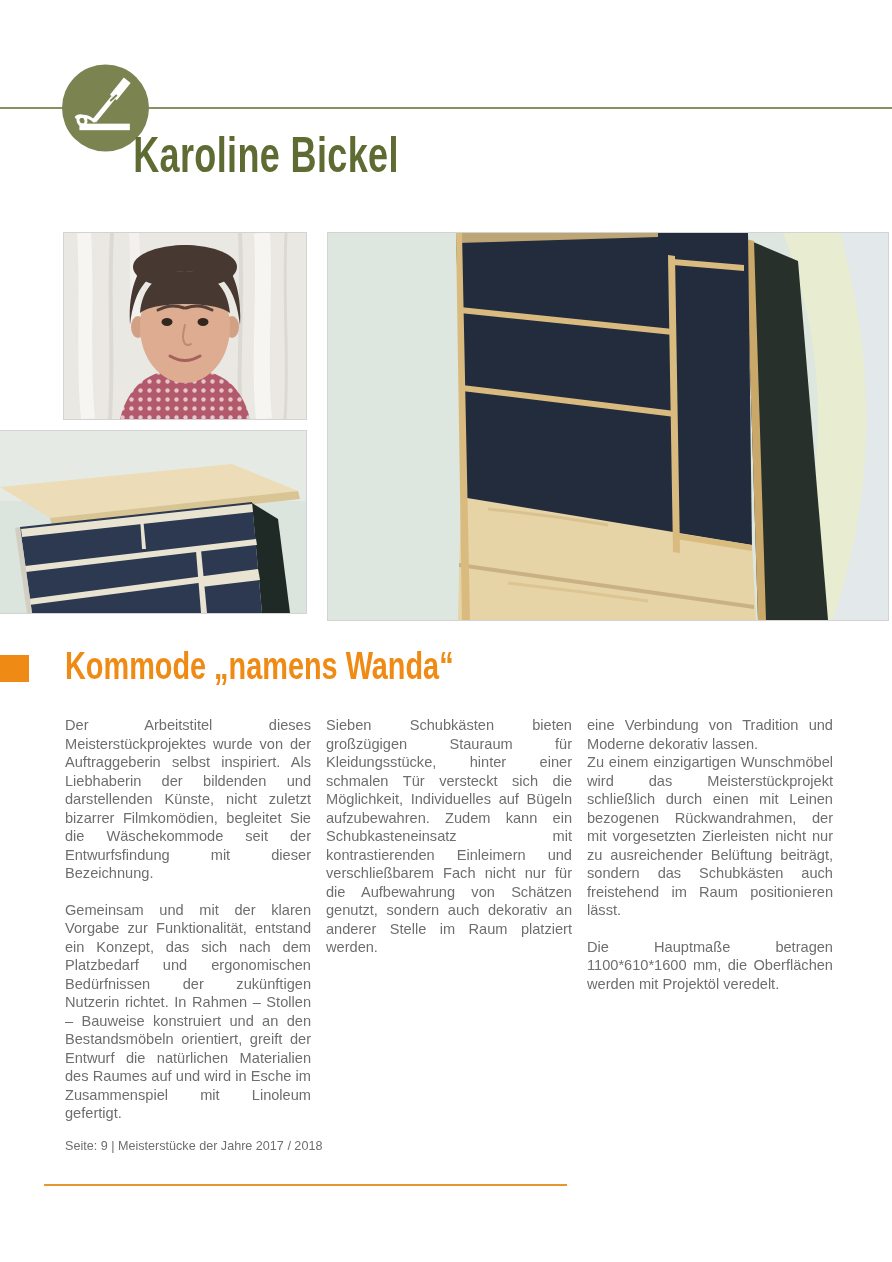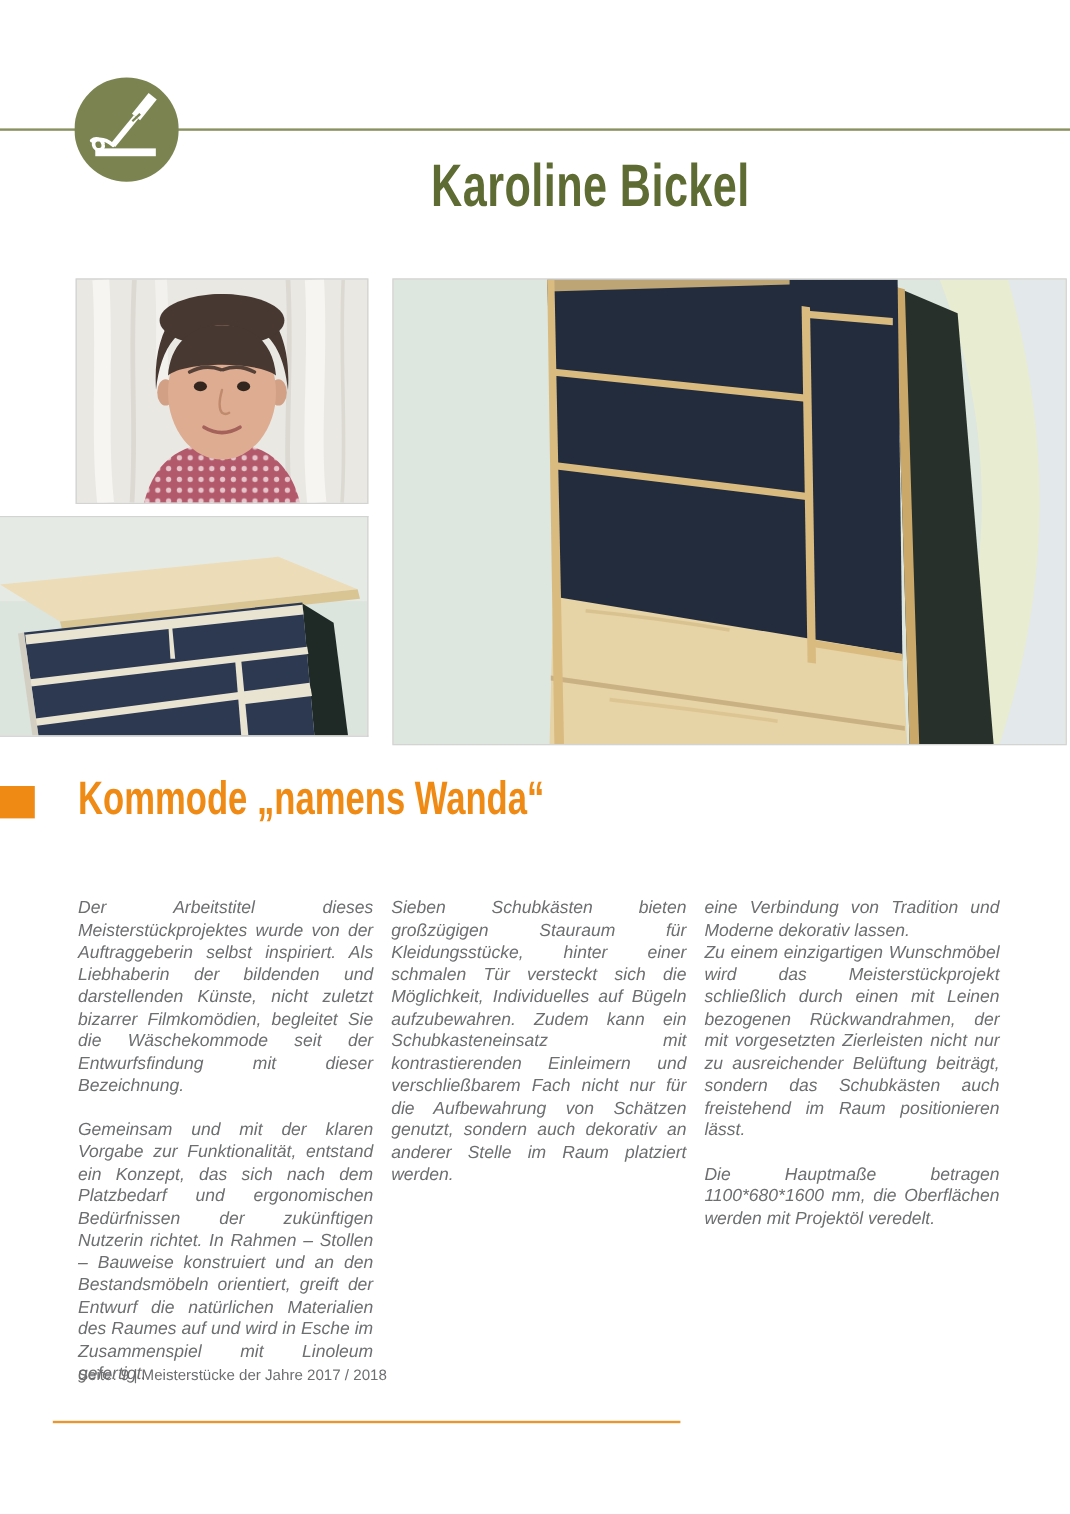--- a/index.html
+++ b/index.html
@@ -14,21 +14,21 @@
   
   .header-rule{
     position:absolute;left:0;top:107px;width:892px;height:2px;
     background:#8a9160;
   }
   .badge{
     position:absolute;left:62px;top:64px;width:87px;height:88px;
   }
   .author-name{
     position:absolute;right:42px;top:130px;width:820px;
-    display:flex;justify-content:center;
+    display:flex;justify-content:flex-start;
     color:#5e6b33;
   }
   .author-name span{
     display:inline-block;
     font-size:50px;font-weight:700;line-height:1;
     letter-spacing:0.5px;
     transform:scaleX(0.72);transform-origin:right center;
     white-space:nowrap;
   }
   
@@ -46,22 +46,22 @@
     position:absolute;left:65px;top:645px;color:#ef8a15;
   }
   .section-title span{
     display:inline-block;
     font-size:39px;font-weight:700;line-height:1.1;
     transform:scaleX(0.74);transform-origin:left center;
     white-space:nowrap;
   }
   
   .columns{
-    position:absolute;left:65px;top:748px;width:768px;
-    display:grid;grid-template-columns:repeat(3,1fr);column-gap:15px;font-style:italic;
+    position:absolute;left:65px;top:716px;width:768px;
+    display:grid;grid-template-columns:repeat(3,1fr);column-gap:15px;
   }
   .col{color:#6d6e70;font-size:14.6px;line-height:18.5px;
     text-align:justify;text-align-last:left;hyphens:auto;-webkit-hyphens:auto;}
   .col p{margin:0 0 18px 0;}
   .col p.tight{margin-bottom:0;}
   
   .footer-rule{
     position:absolute;left:44px;top:1184px;width:523px;height:2px;
     background:#e89630;
   }
@@ -202,20 +202,20 @@
     <div class="col">
       <p>Der Arbeitstitel dieses Meisterstückprojektes wurde von der Auftraggeberin selbst inspiriert. Als Liebhaberin der bildenden und darstellenden Künste, nicht zuletzt bizarrer Filmkomödien, begleitet Sie die Wäschekommode seit der Entwurfsfindung mit dieser Bezeichnung.</p>
       <p>Gemeinsam und mit der klaren Vorgabe zur Funktionalität, entstand ein Konzept, das sich nach dem Platzbedarf und ergonomischen Bedürfnissen der zukünftigen Nutzerin richtet. In Rahmen – Stollen – Bauweise konstruiert und an den Bestandsmöbeln orientiert, greift der Entwurf die natürlichen Materialien des Raumes auf und wird in Esche im Zusammenspiel mit Linoleum gefertigt.</p>
     </div>
     <div class="col">
       <p>Sieben Schubkästen bieten großzügigen Stauraum für Kleidungsstücke, hinter einer schmalen Tür versteckt sich die Möglichkeit, Individuelles auf Bügeln aufzubewahren. Zudem kann ein Schubkasteneinsatz mit kontrastierenden Einleimern und verschließbarem Fach nicht nur für die Aufbewahrung von Schätzen genutzt, sondern auch dekorativ an anderer Stelle im Raum platziert werden.</p>
     </div>
     <div class="col">
       <p class="tight">eine Verbindung von Tradition und Moderne dekorativ lassen.</p>
       <p>Zu einem einzigartigen Wunschmöbel wird das Meisterstückprojekt schließlich durch einen mit Leinen bezogenen Rückwandrahmen, der mit vorgesetzten Zierleisten nicht nur zu ausreichender Belüftung beiträgt, sondern das Schubkästen auch freistehend im Raum positionieren lässt.</p>
-      <p>Die Hauptmaße betragen 1100*680*1600 mm, die Oberflächen werden mit Projektöl veredelt.</p>
+      <p>Die Hauptmaße betragen 1100*610*1600 mm, die Oberflächen werden mit Projektöl veredelt.</p>
     </div>
   </div>
 
   <div class="footer-rule"></div>
   <div class="footer-text">Seite: 9 | Meisterstücke der Jahre 2017 / 2018</div>
 
 </div>
 
 </body></html>

